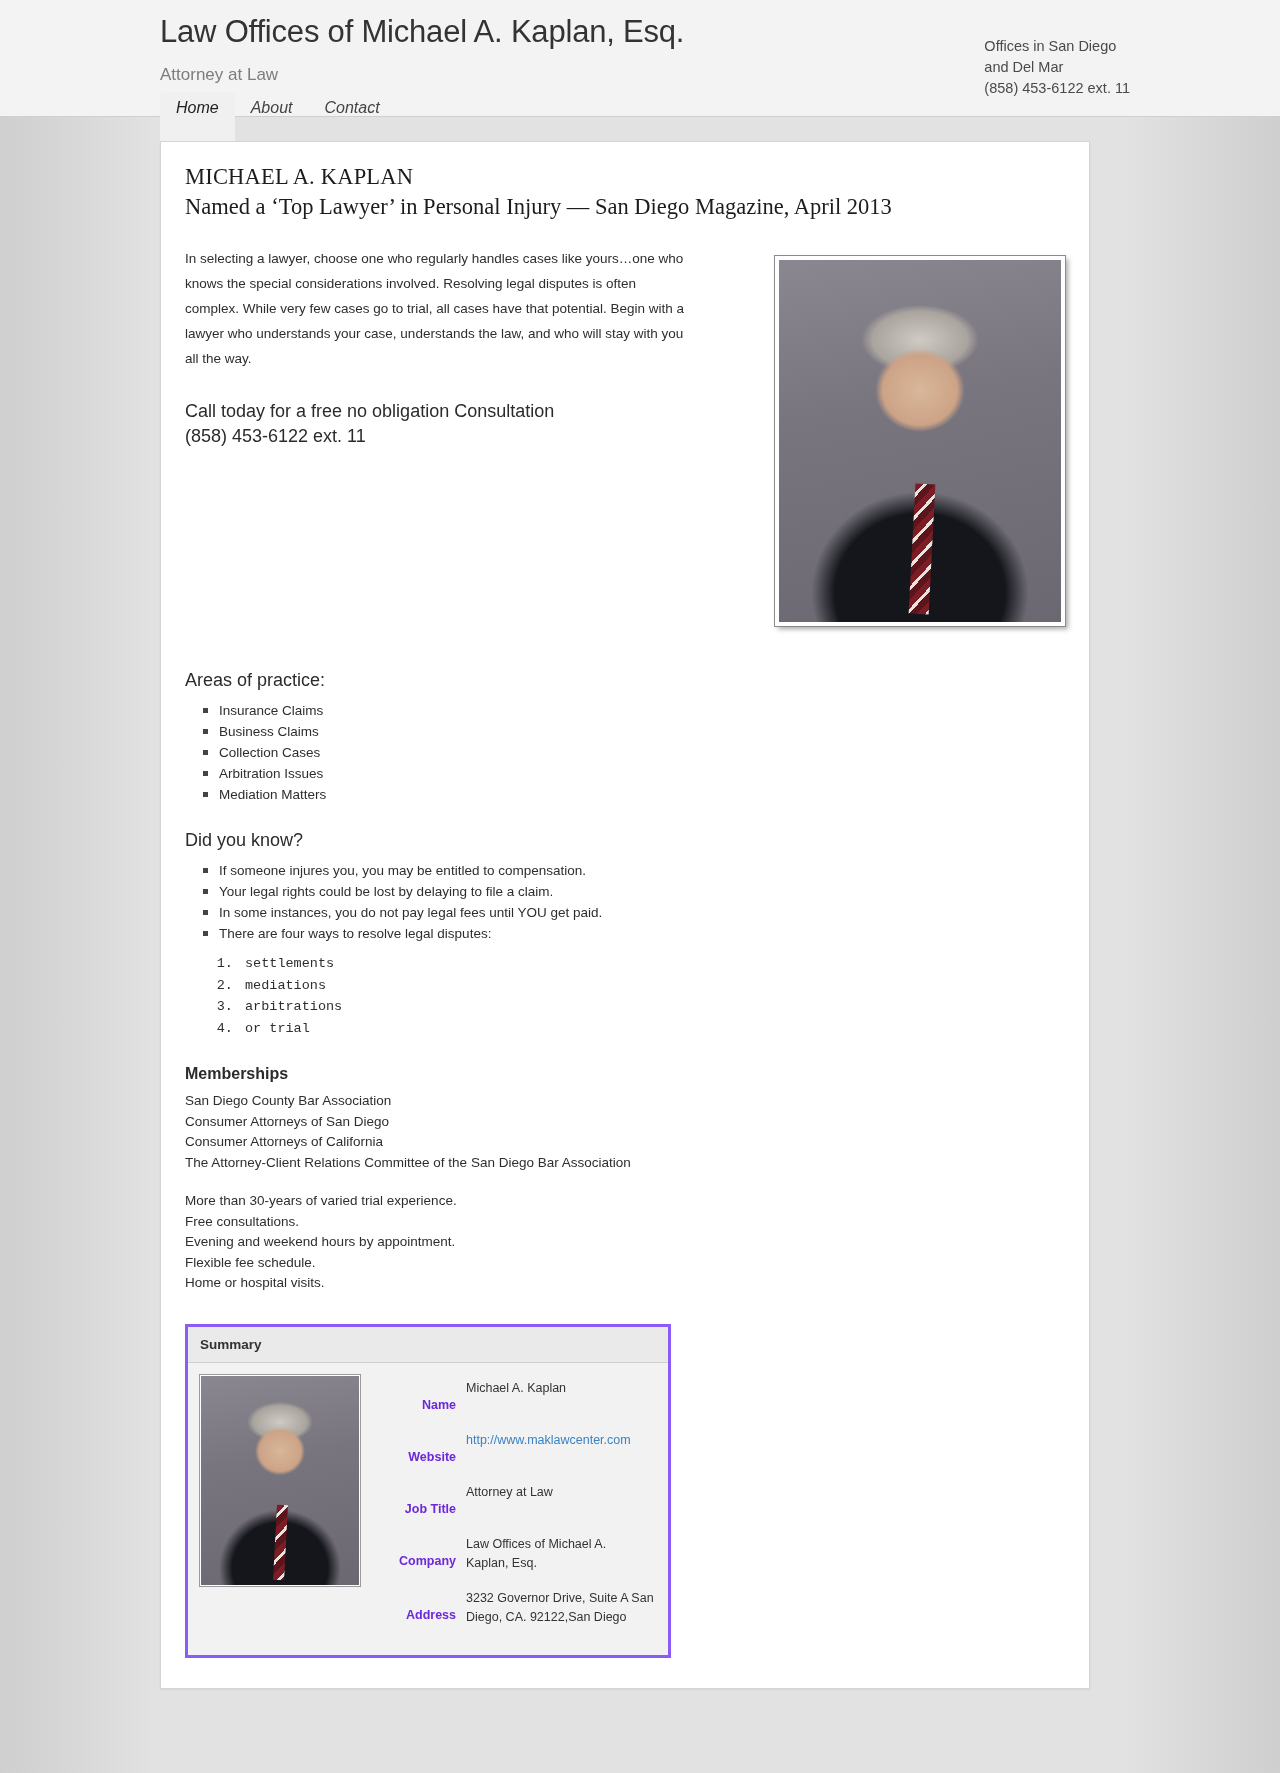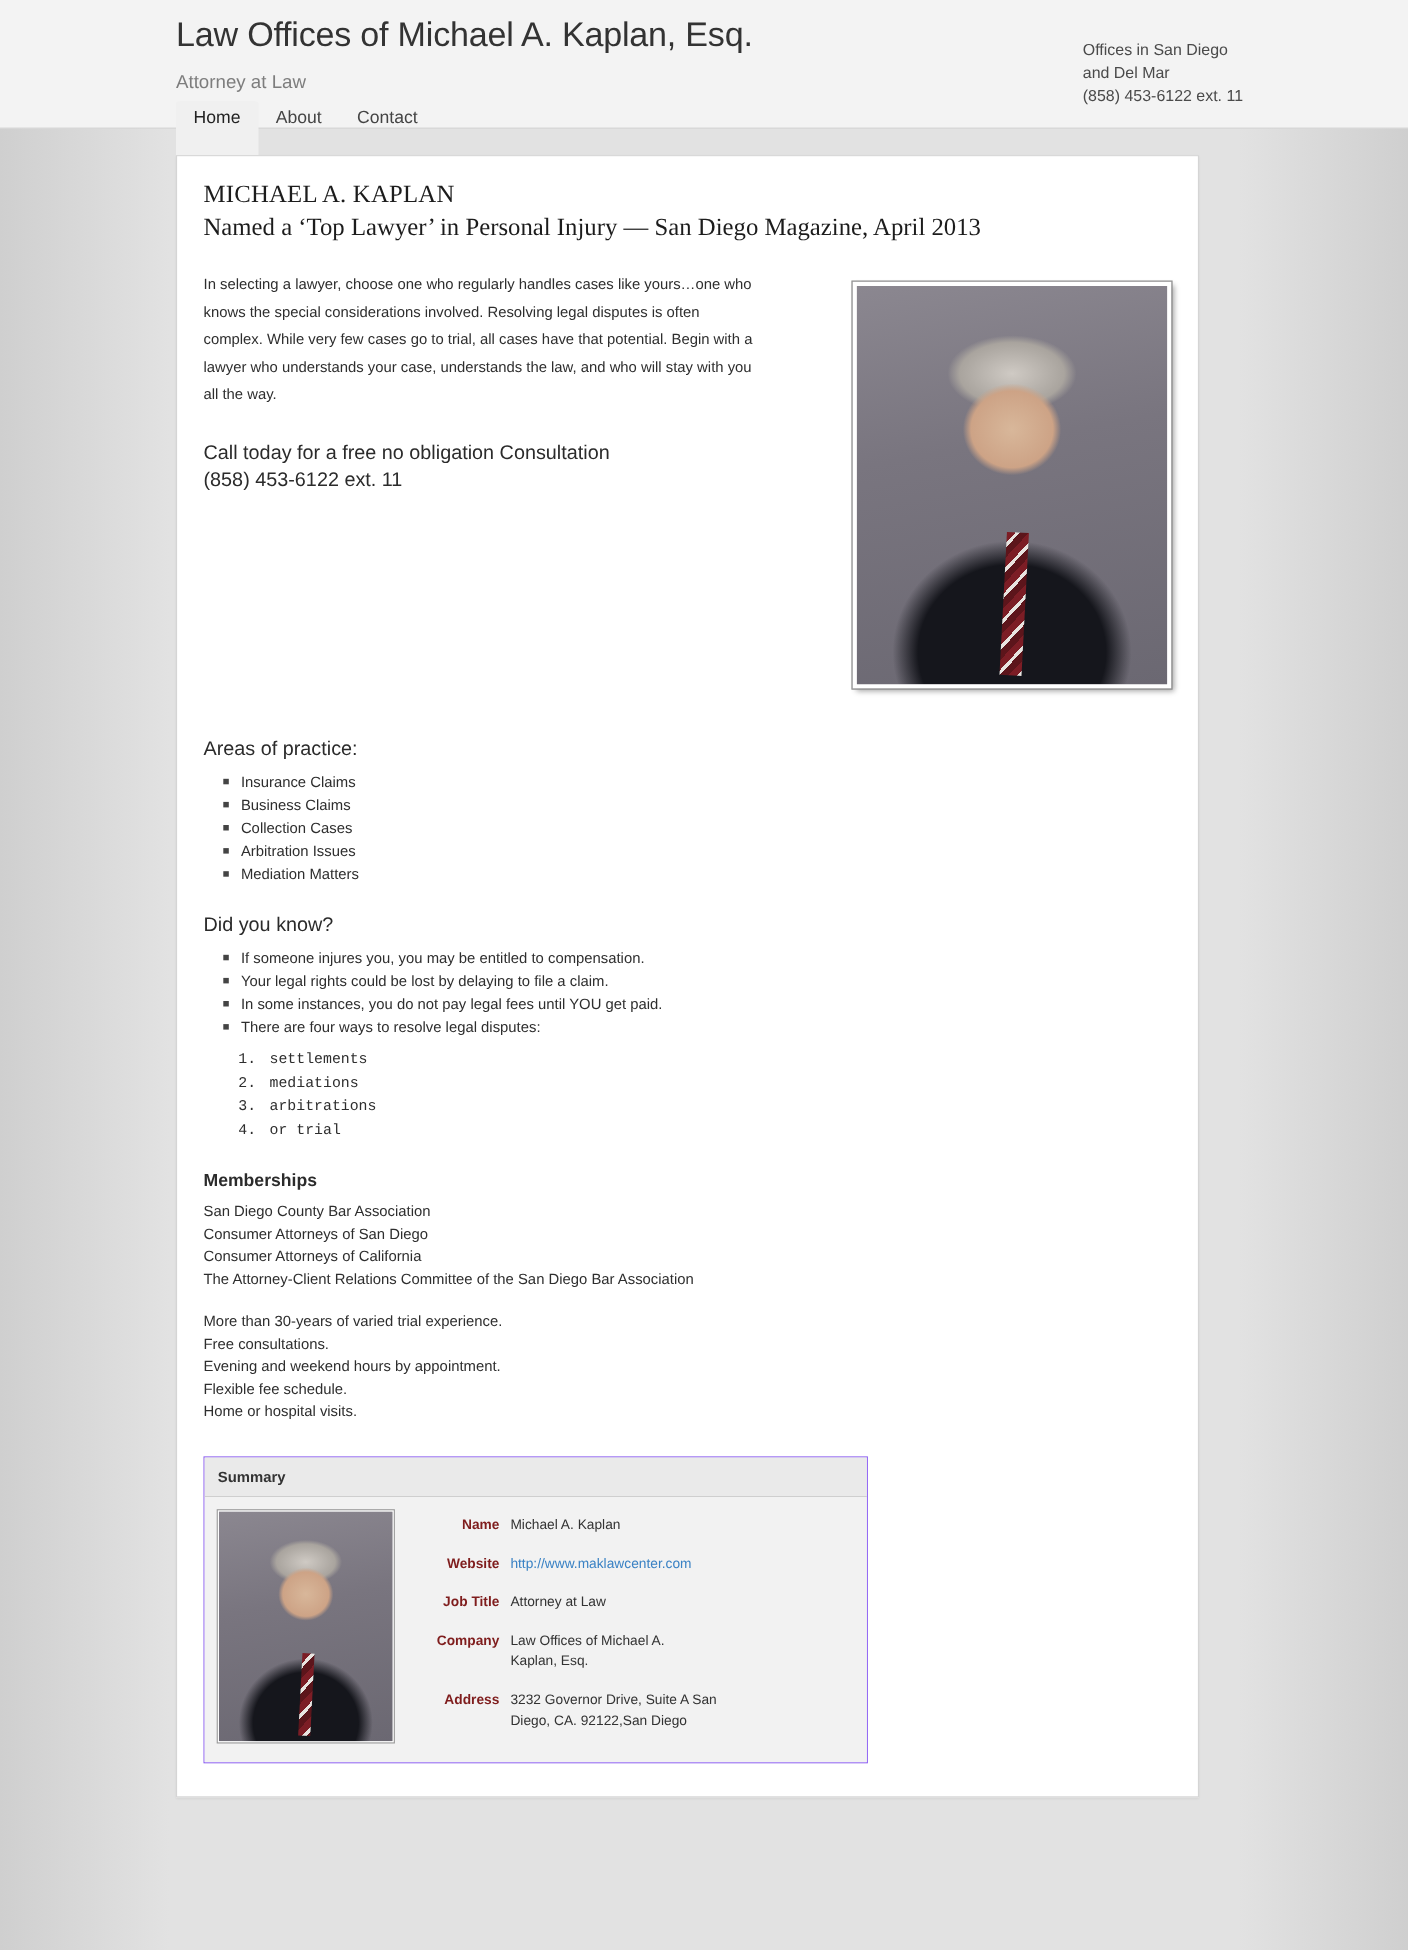--- a/index.html
+++ b/index.html
@@ -70,20 +70,21 @@
     align-items: flex-end;
     height: 34px;
   }
   .nav-item {
     font-size: 16px;
     color: #444;
     padding: 7px 16px 24px 16px;
     text-decoration: none;
     display: inline-block;
     line-height: 18px;
+    font-style: italic;
   }
   .nav-item.active {
     background: #f0f0f0;
     color: #222;
     border-radius: 3px 3px 0 0;
   }
 
   
   .page-wrap {
     width: 1000px;
@@ -220,22 +221,22 @@
   .plain-line {
     font-size: 13.5px;
     line-height: 20.5px;
     color: #2e2e2e;
   }
   .spacer-block { height: 18px; }
 
   
   .summary-box {
     margin-top: 30px;
-    width: 604px;
-    border: 1px solid #8b5cf6;
+    width: 486px;
+    border: 3px solid #8b5cf6;
     background: #f2f2f2;
   }
   .summary-head {
     background: #eaeaea;
     border-bottom: 1px solid #cfcfcf;
     padding: 10px 12px;
     font-size: 13.5px;
     font-weight: bold;
     color: #333;
   }
@@ -261,22 +262,23 @@
     display: flex;
     margin-bottom: 16px;
     font-size: 12.5px;
     line-height: 19px;
   }
   .field-label {
     width: 92px;
     flex: none;
     text-align: right;
     font-weight: bold;
-    color: #7f1d1d;
+    color: #6d28d9;
     padding-right: 10px;
+    margin-top: 17px;
   }
   .field-value { color: #333; }
   .field-value a { color: #3a82c4; text-decoration: none; }
 </style>
 </head>
 <body>
 
 <header class="site-header">
   <div class="header-inner">
     <h1 class="site-title">Law Offices of Michael A. Kaplan, Esq.</h1>

